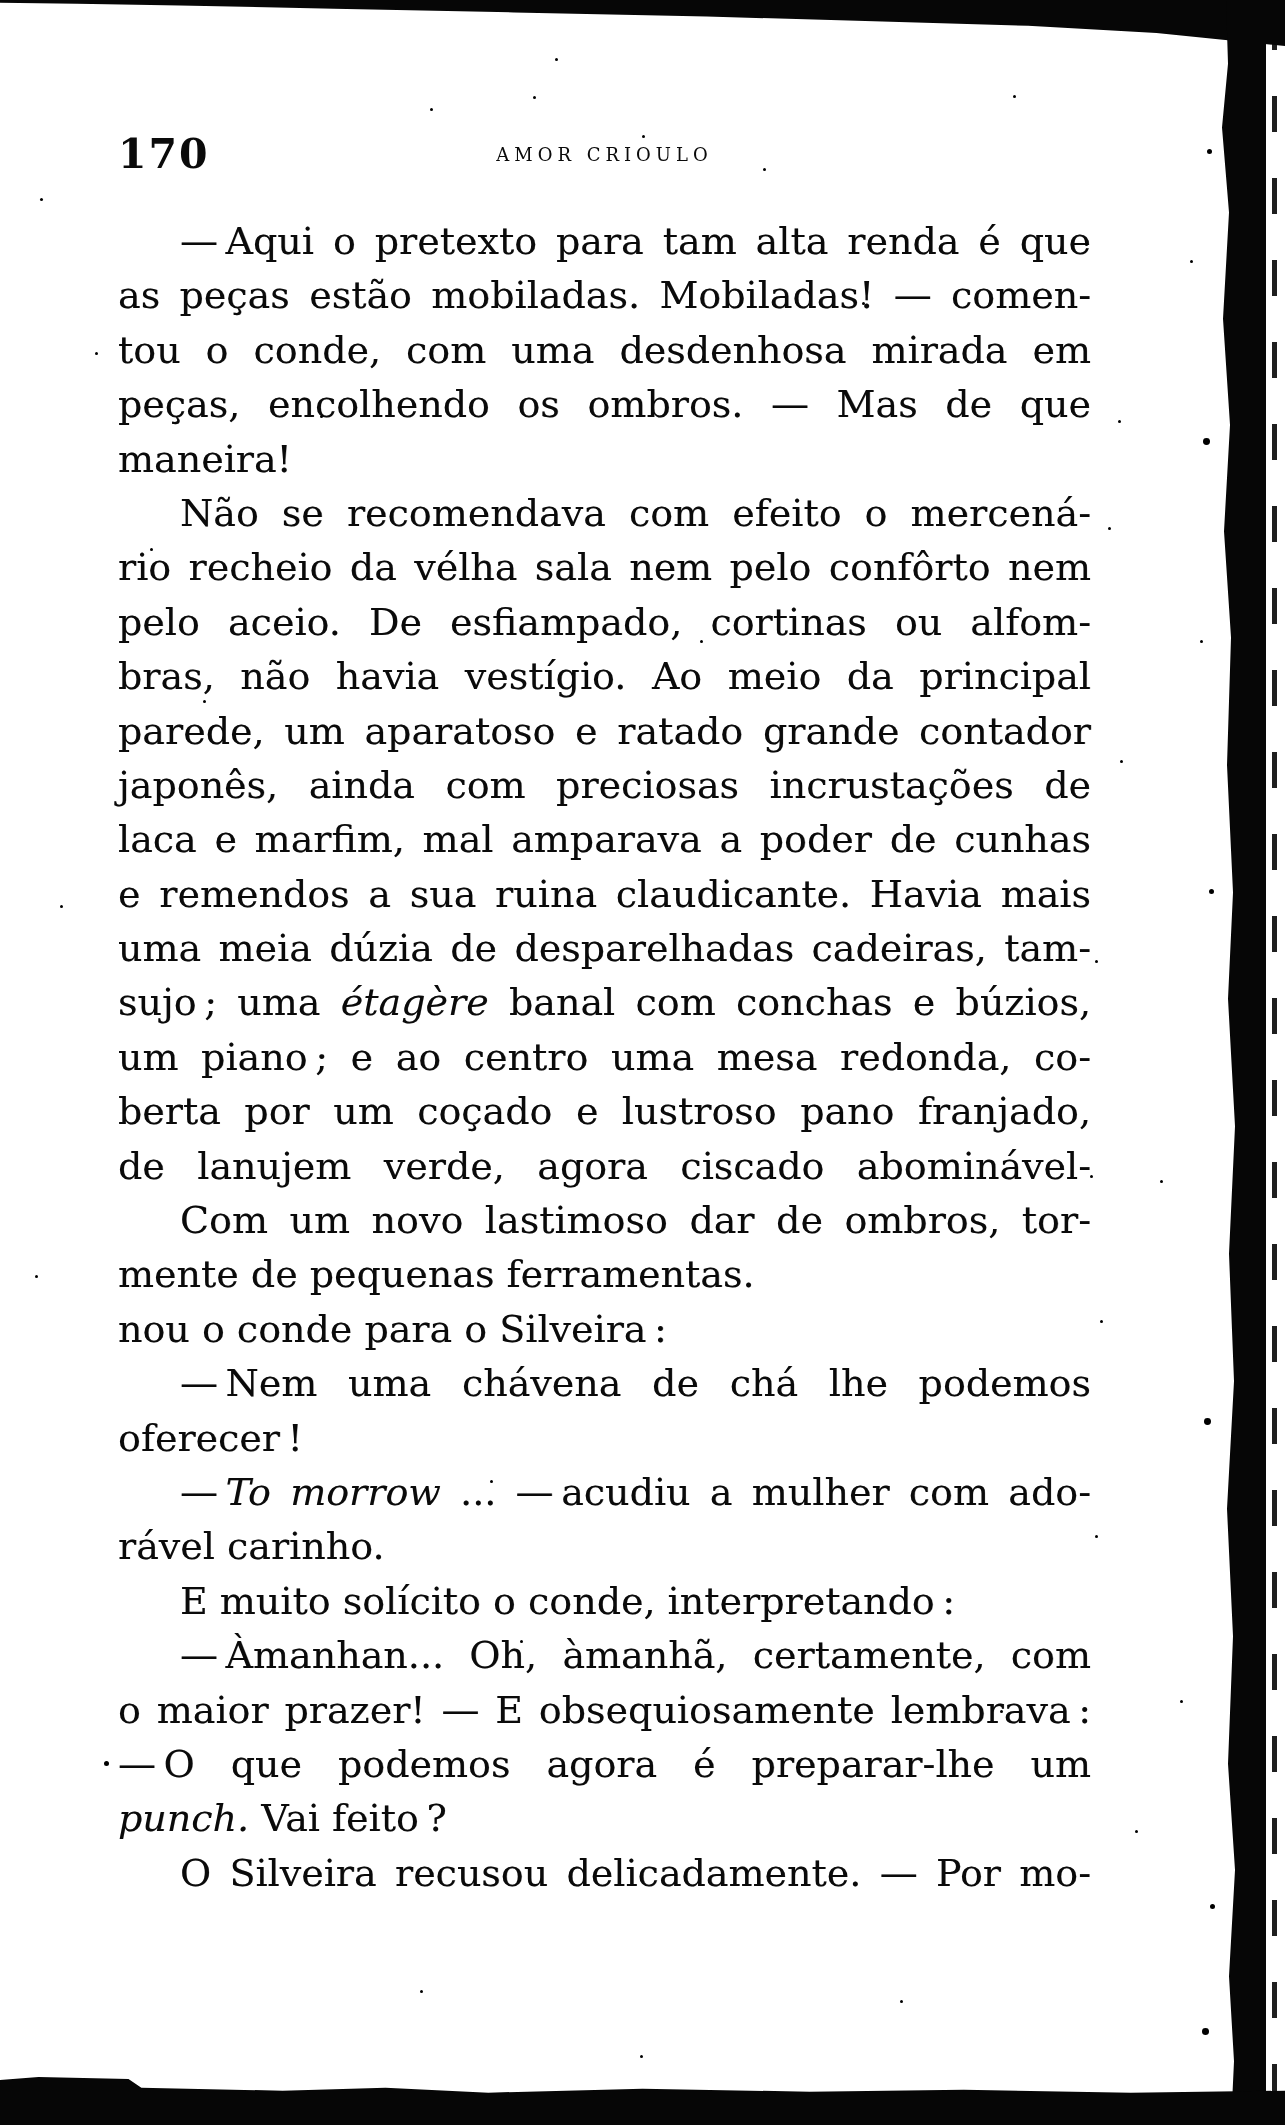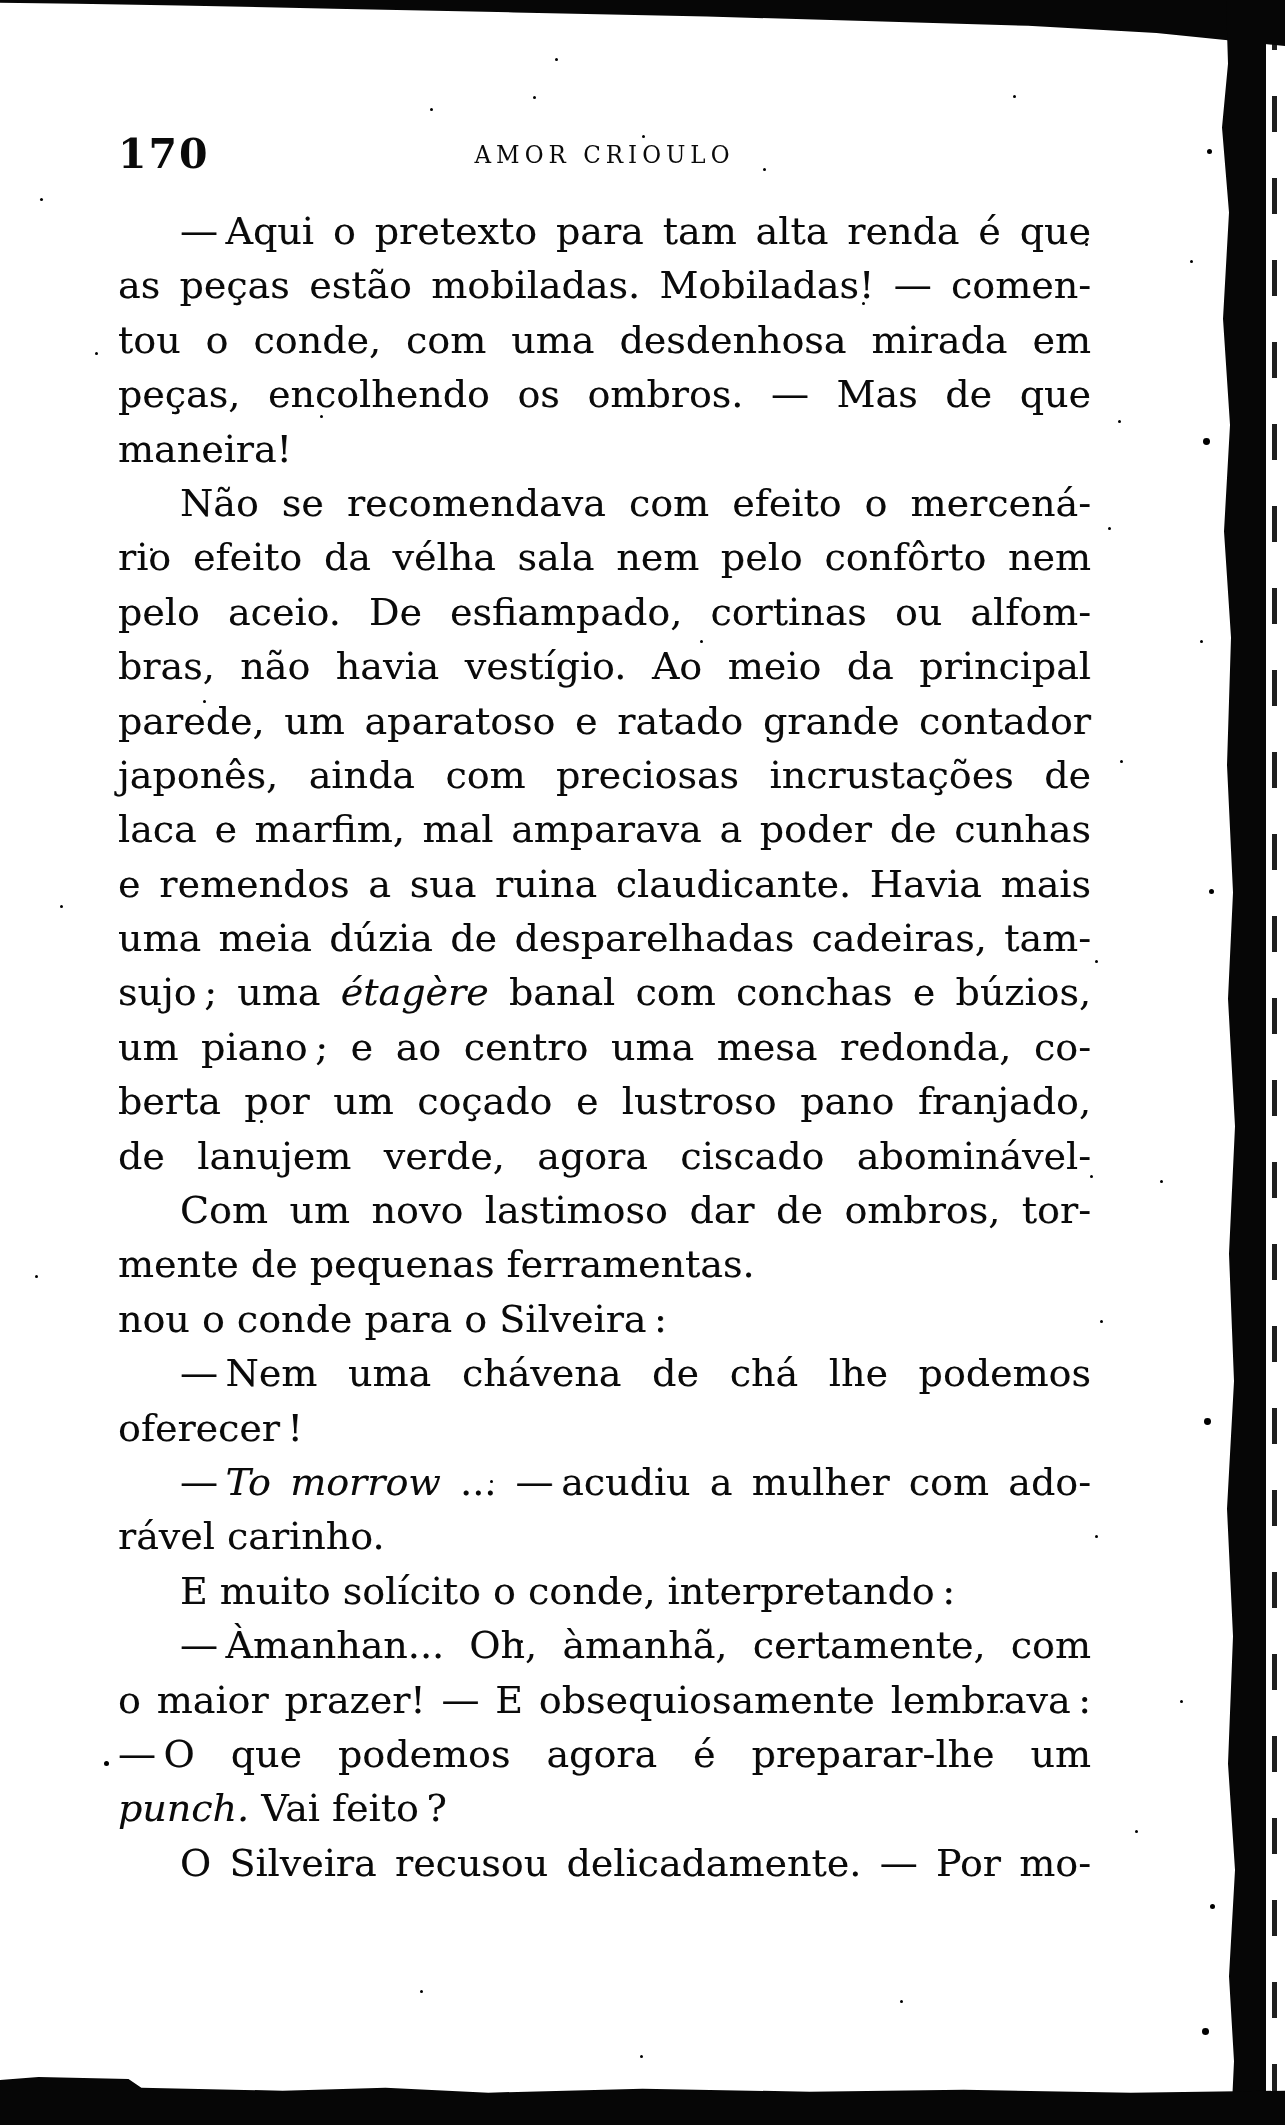--- a/index.html
+++ b/index.html
@@ -14,27 +14,27 @@
   
   .header-row{
     position:absolute;left:118px;top:130px;width:973px;height:52px;
   }
   .page-number{
     position:absolute;left:0;top:2px;
     font-size:41px;line-height:44px;font-weight:bold;letter-spacing:2px;
   }
   .running-title{
     display:block;text-align:center;
-    font-size:23px;line-height:50px;letter-spacing:5px;
+    font-size:18px;line-height:50px;letter-spacing:5px;
     font-weight:normal;
     transform:scaleY(1.02);
   }
   
   .text-block{
-    position:absolute;left:118px;top:204px;width:973px;
+    position:absolute;left:118px;top:214px;width:973px;
     font-size:38px;
     text-shadow:0.3px 0.3px 0 rgba(0,0,0,0.35);
   }
   .line{
     height:54.4px;line-height:54.4px;
     white-space:pre-wrap;
   }
   .line.j{text-align:justify;text-align-last:justify;}
   .line.in{text-indent:62px;}
   .it{font-style:italic;}
@@ -86,21 +86,21 @@
     <span class="running-title">AMOR CRIOULO</span>
   </div>
 
   <div class="text-block">
       <div class="line j in"><span>— Aqui o pretexto para tam alta renda é que</span></div>
       <div class="line j"><span>as peças estão mobiladas. Mobiladas! — comen-</span></div>
       <div class="line j"><span>tou o conde, com uma desdenhosa mirada em</span></div>
       <div class="line j"><span>peças, encolhendo os ombros. — Mas de que</span></div>
       <div class="line"><span>maneira!</span></div>
       <div class="line j in"><span>Não se recomendava com efeito o mercená-</span></div>
-      <div class="line j"><span>rio efeito da vélha sala nem pelo confôrto nem</span></div>
+      <div class="line j"><span>rio recheio da vélha sala nem pelo confôrto nem</span></div>
       <div class="line j"><span>pelo aceio. De esfiampado, cortinas ou alfom-</span></div>
       <div class="line j"><span>bras, não havia vestígio. Ao meio da principal</span></div>
       <div class="line j"><span>parede, um aparatoso e ratado grande contador</span></div>
       <div class="line j"><span>japonês, ainda com preciosas incrustações de</span></div>
       <div class="line j"><span>laca e marfim, mal amparava a poder de cunhas</span></div>
       <div class="line j"><span>e remendos a sua ruina claudicante. Havia mais</span></div>
       <div class="line j"><span>uma meia dúzia de desparelhadas cadeiras, tam-</span></div>
       <div class="line j"><span>sujo ; uma </span><span class="it">étagère</span><span> banal com conchas e búzios,</span></div>
       <div class="line j"><span>um piano ; e ao centro uma mesa redonda, co-</span></div>
       <div class="line j"><span>berta por um coçado e lustroso pano franjado,</span></div>

